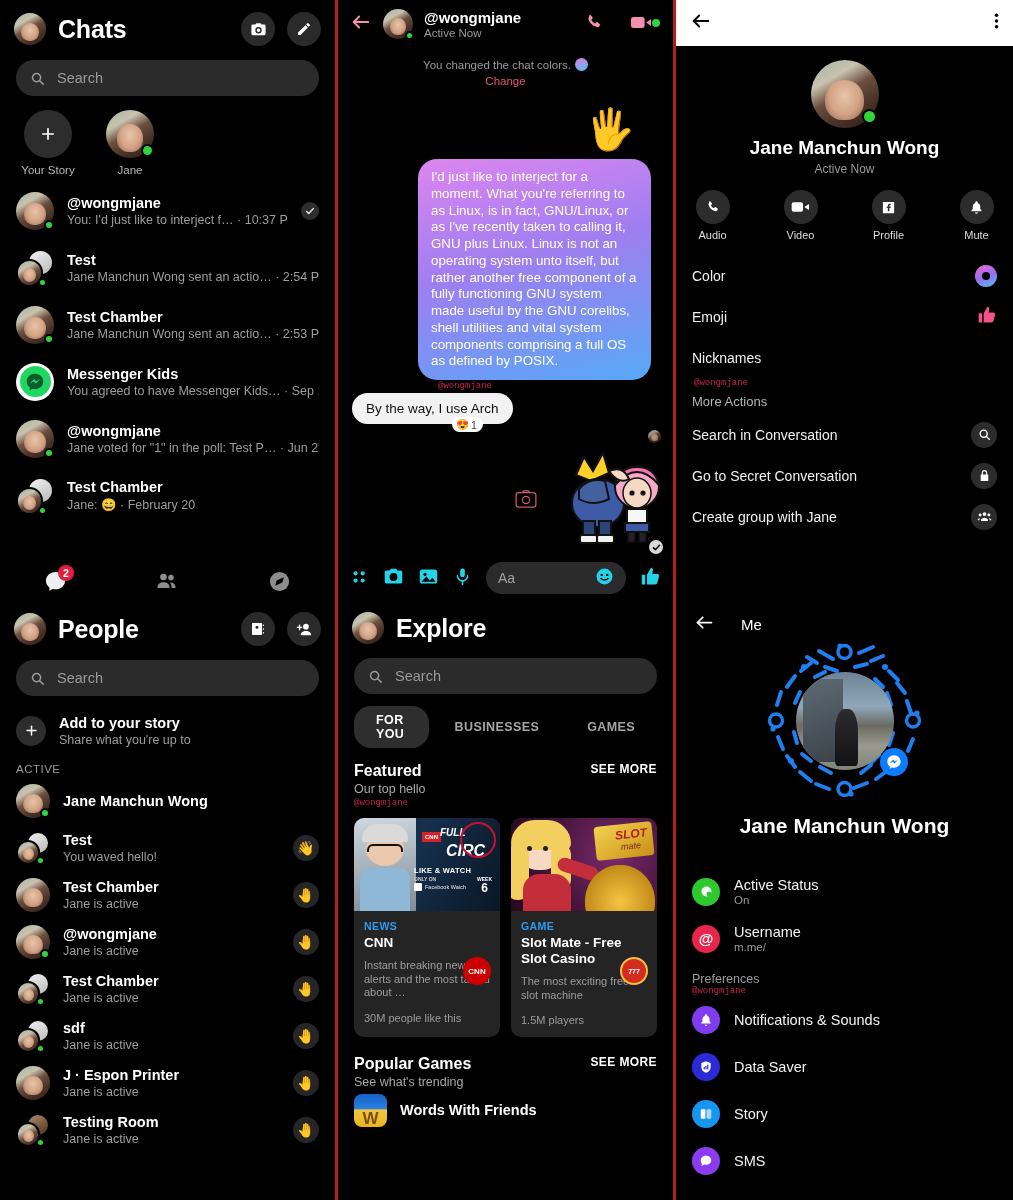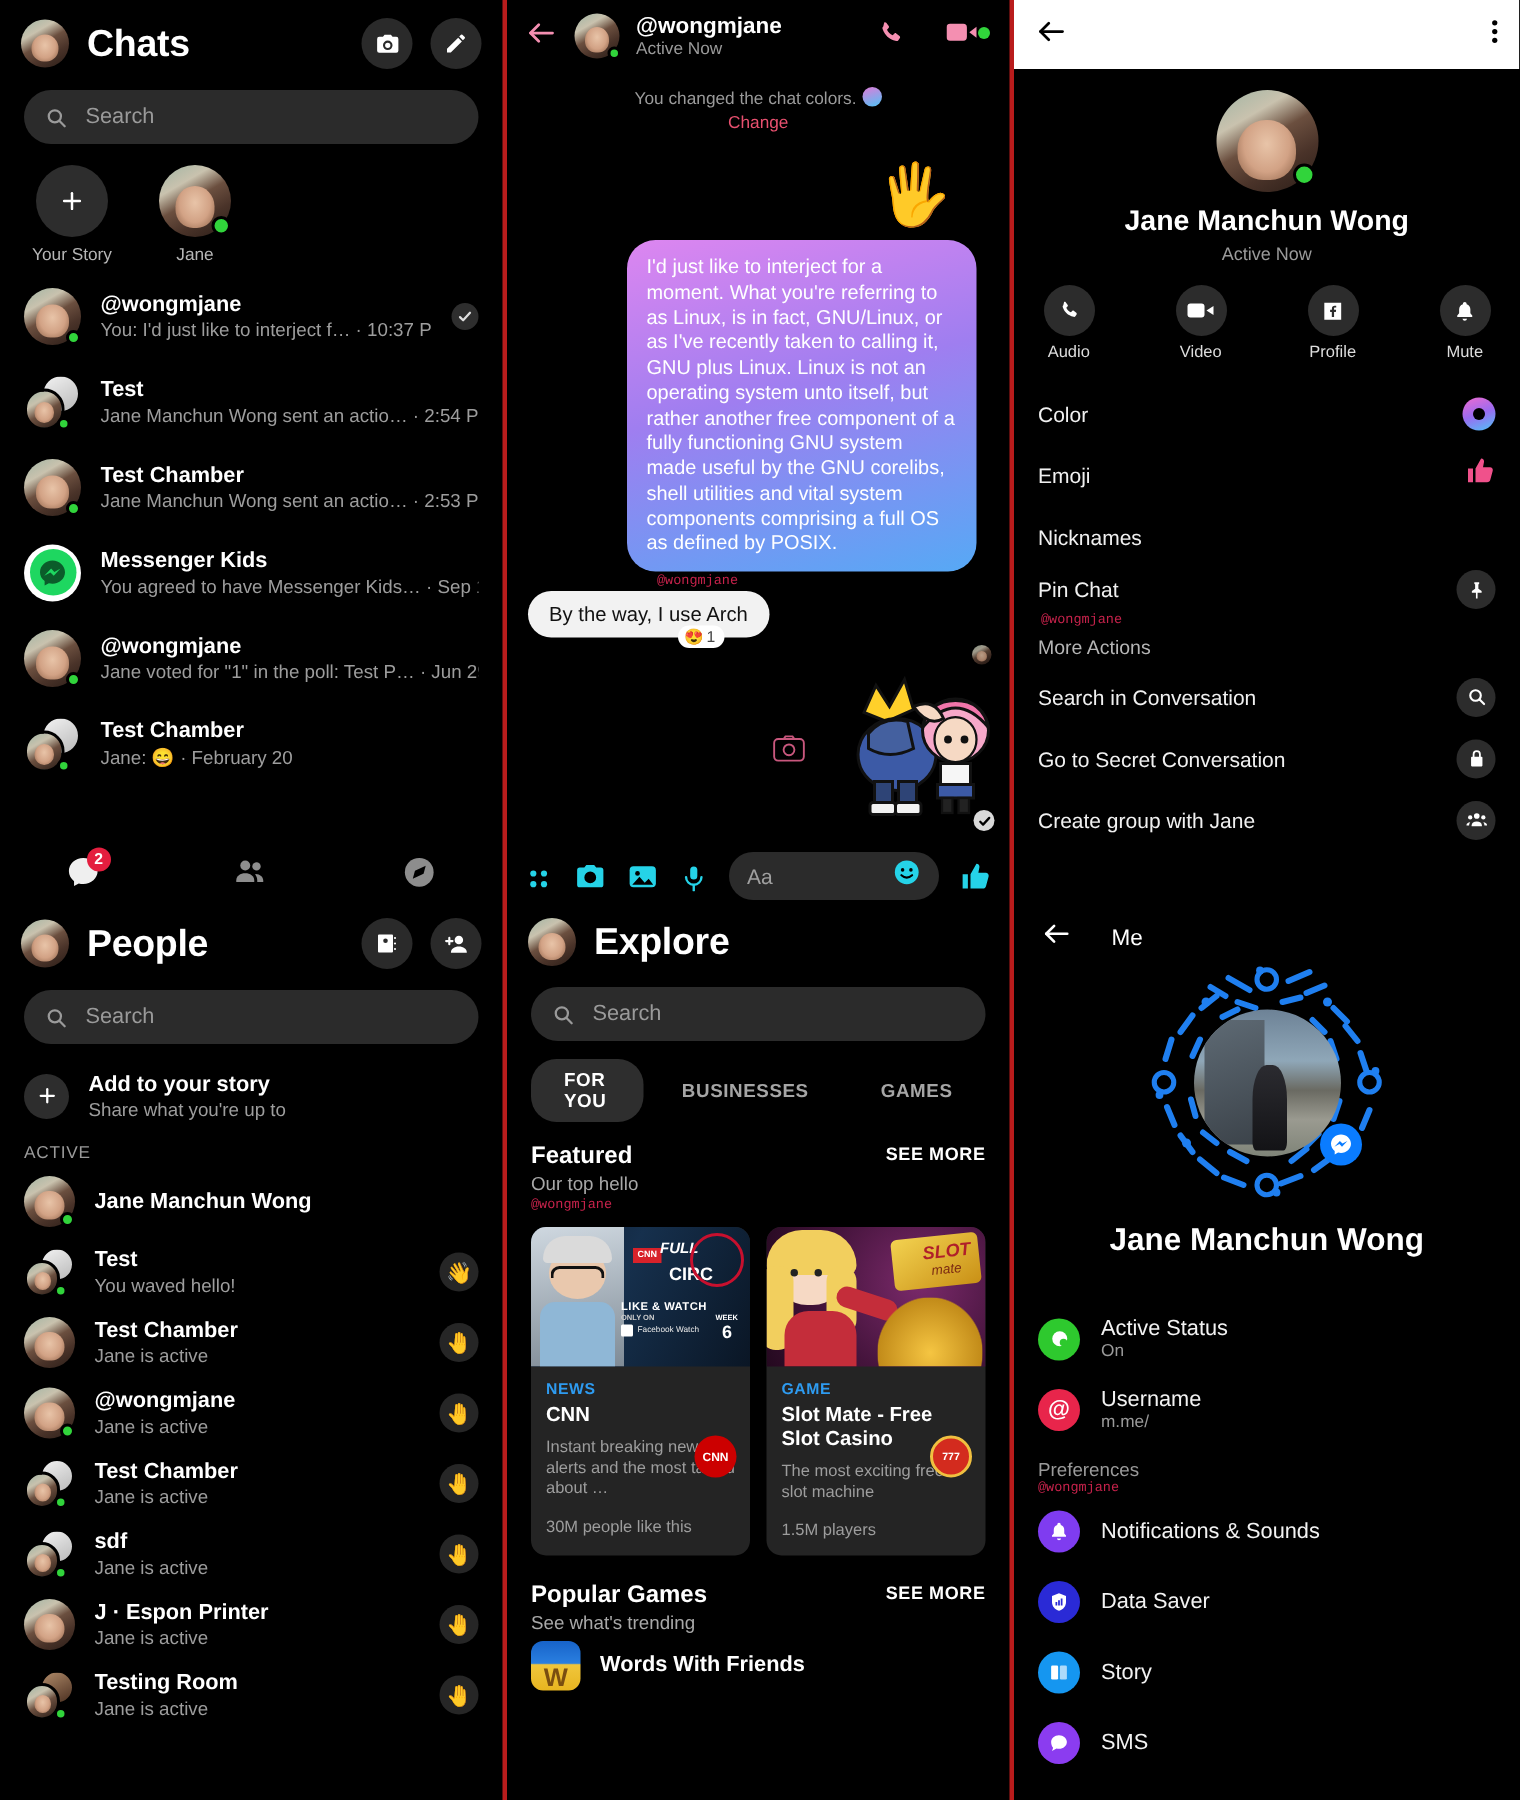--- a/index.html
+++ b/index.html
@@ -499,21 +499,21 @@
           <path d="M66 26 q14 -6 20 8 q-10 6 -20 -8z" fill="#f6d9c4" stroke="#111" stroke-width="2"></path>
         </svg>
       </div>
 
       <div style="position:absolute;right:10px;top:540px;width:14px;height:14px;border-radius:50%;background:#d9d9d9;display:flex;align-items:center;justify-content:center;">
         <svg width="9" height="9" viewBox="0 0 24 24" fill="none" stroke="#000" stroke-width="4" stroke-linecap="round" stroke-linejoin="round">
             <polyline points="4,13 9,18 20,6"></polyline>
           </svg>
       </div>
 
-      <div class="composer" style="top:556px;align-items:flex-end;">
+      <div class="composer" style="top:556px;">
         <div>
           <svg width="19" height="19" viewBox="0 0 24 24" fill="#25d3e8">
               <circle cx="7" cy="8" r="2.6"></circle>
               <circle cx="16" cy="8" r="2.6"></circle>
               <circle cx="7" cy="17" r="2.6"></circle>
               <circle cx="16" cy="17" r="2.6"></circle>
             </svg>
         </div>
         <div>
           <svg width="21" height="21" viewBox="0 0 24 24" fill="#25d3e8">
@@ -586,21 +586,21 @@
 
         <div class="card">
           <div class="hero" style="background:linear-gradient(115deg,#0d1b2e 0%,#16304d 40%,#0a1625 100%);">
             <div style="position:absolute;left:0;top:0;width:62px;height:93px;background:linear-gradient(170deg,#cfd8e0,#7f8b96);"></div>
             <div style="position:absolute;left:12px;top:14px;width:38px;height:34px;border-radius:50%;background:#e9c8ad;"></div>
             <div style="position:absolute;left:8px;top:6px;width:46px;height:18px;border-radius:20px 20px 4px 4px;background:#dadada;"></div>
             <div style="position:absolute;left:13px;top:26px;width:36px;height:8px;border-top:2px solid #111;border-left:2px solid #111;border-right:2px solid #111;border-radius:6px 6px 0 0;"></div>
             <div style="position:absolute;left:6px;top:50px;width:50px;height:43px;background:#8fb7d6;border-radius:10px 10px 0 0;"></div>
             <div style="position:absolute;left:68px;top:14px;background:#d8222a;color:#fff;font-size:6px;font-weight:bold;padding:2px 3px;">CNN</div>
             <div style="position:absolute;left:86px;top:9px;color:#fff;font-size:10px;font-weight:bold;font-style:italic;">FULL</div>
-            <div style="position:absolute;left:92px;top:24px;color:#fff;font-size:12px;font-weight:bold;">CIRC</div>
+            <div style="position:absolute;left:92px;top:24px;color:#fff;font-size:16px;font-weight:bold;font-style:italic;">CIRC</div>
             <div style="position:absolute;left:106px;top:4px;width:36px;height:36px;border-radius:50%;border:2px solid #c8102e;"></div>
             <div style="position:absolute;left:60px;top:48px;color:#fff;font-size:7.5px;font-weight:bold;letter-spacing:.3px;">LIKE &amp; WATCH</div>
             <div style="position:absolute;left:60px;top:58px;color:#cfcfcf;font-size:5px;font-weight:bold;">ONLY ON</div>
             <div style="position:absolute;left:60px;top:65px;display:flex;align-items:center;gap:3px;">
               <span style="width:8px;height:8px;background:#fff;border-radius:1px;display:inline-block;"></span>
               <span style="color:#e8e8e8;font-size:5.5px;">Facebook Watch</span>
             </div>
             <div style="position:absolute;right:8px;top:58px;color:#fff;font-size:5px;font-weight:bold;">WEEK</div>
             <div style="position:absolute;right:12px;top:63px;color:#fff;font-size:12px;font-weight:bold;">6</div>
           </div>
@@ -730,28 +730,20 @@
         <div class="mrow">
           <span class="lbl">Emoji</span>
           <span>
             <svg width="20" height="20" viewBox="0 0 24 24" fill="#f0518b">
                 <path d="M2 10h4v11H2V10zm6 0l4.5-8c1.6 0 2.6 1.3 2.3 2.8L14 9h5.6c1.5 0 2.6 1.4 2.2 2.8l-1.9 7A2.8 2.8 0 0117.2 21H8V10z"></path>
               </svg>
           </span>
         </div>
         <div class="mrow">
           <span class="lbl">Nicknames</span>
-        </div>
-        <div class="mrow" style="height:30px;">
-          <span class="lbl">Pin Chat</span>
-          <span class="ic">
-            <svg width="13" height="13" viewBox="0 0 24 24" fill="#fff">
-                <path d="M9 2h6v2l-1 1v5l4 3v2h-5v7h-2v-7H6v-2l4-3V5L9 4V2z"></path>
-              </svg>
-          </span>
         </div>
         <div class="wm" style="padding-left:18px;">@wongmjane</div>
         <div class="mrow" style="height:26px;">
           <span style="font-size:13px;color:#b5b5b5;">More Actions</span>
         </div>
         <div class="mrow">
           <span class="lbl">Search in Conversation</span>
           <span class="ic">
             <svg width="13" height="13" viewBox="0 0 24 24" fill="none" stroke="#fff" stroke-width="2.6">
                 <circle cx="10.5" cy="10.5" r="6.5"></circle>

